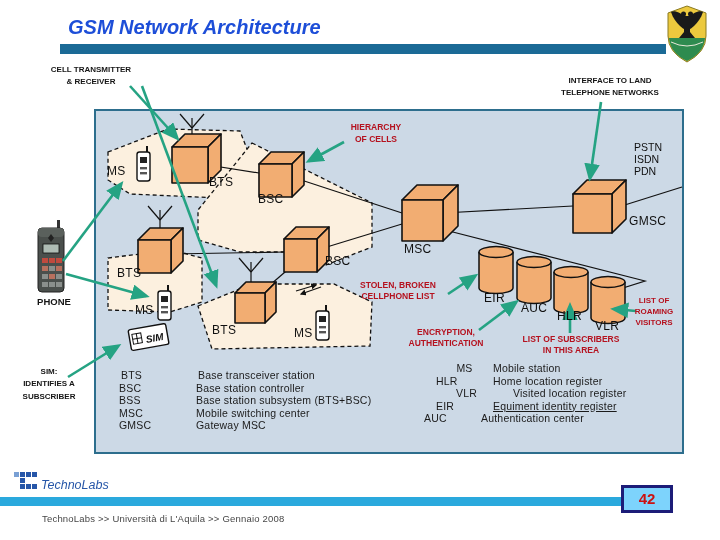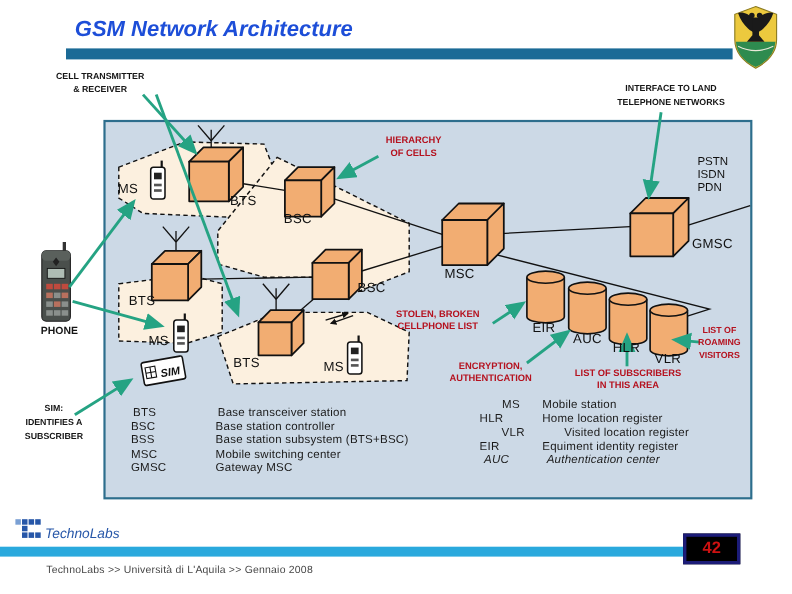--- a/index.html
+++ b/index.html
@@ -11,21 +11,21 @@
   .red{color:#b5121f;font-weight:bold;}
   .blk{color:#151515;font-weight:bold;}
   #title{left:68px;top:16px;font-size:20px;font-weight:bold;font-style:italic;color:#1d4ed8;}
   #topbar{position:absolute;left:60px;top:44px;width:606px;height:10px;background:#1b6a96;z-index:2;}
   .node{font-size:12px;font-weight:500;color:#101010;letter-spacing:.3px;}
   .legrow{position:absolute;z-index:2;font-size:10.5px;color:#1b1b1b;letter-spacing:.2px;}
   .legrow .ab{display:inline-block;}
   .leftcol .ab{width:77px;}
   .rightcol .ab{width:57px;}
   #pagebox{position:absolute;left:621px;top:485px;width:46px;height:22px;border:3px solid #1c1c78;
-           background:#000000;z-index:3;text-align:center;line-height:22px;
+           background:#7dd3fc;z-index:3;text-align:center;line-height:22px;
            font-size:15px;font-weight:bold;color:#cc1111;}
   #brand{left:41px;top:478px;font-size:12.5px;font-weight:normal;font-style:italic;color:#2656a8;z-index:3;}
   #crumb{left:42px;top:513px;font-size:9.5px;color:#474747;z-index:3;letter-spacing:.2px;}
 </style>
 </head>
 <body>
 
 <svg class="layer" width="720" height="540" viewBox="0 0 720 540">
   <defs>
     <marker id="ga" markerWidth="8" markerHeight="8" refX="5.5" refY="3" orient="auto">
@@ -258,18 +258,18 @@
 
 <div class="legrow leftcol" style="left:121px;top:369px;"><span class="ab">BTS</span><span>Base transceiver station</span></div>
 <div class="legrow leftcol" style="left:119px;top:381.5px;"><span class="ab">BSC</span><span>Base station controller</span></div>
 <div class="legrow leftcol" style="left:119px;top:394px;"><span class="ab">BSS</span><span>Base station subsystem (BTS+BSC)</span></div>
 <div class="legrow leftcol" style="left:119px;top:406.5px;"><span class="ab">MSC</span><span>Mobile switching center</span></div>
 <div class="legrow leftcol" style="left:119px;top:419px;"><span class="ab">GMSC</span><span>Gateway MSC</span></div>
 
 <div class="legrow rightcol" style="left:436px;top:362px;text-align:center;"><span class="ab">MS</span><span>Mobile station</span></div>
 <div class="legrow rightcol" style="left:436px;top:374.5px;"><span class="ab">HLR</span><span>Home location register</span></div>
 <div class="legrow rightcol" style="left:456px;top:387px;"><span class="ab">VLR</span><span>Visited location register</span></div>
-<div class="legrow rightcol" style="left:436px;top:399.5px;"><span class="ab">EIR</span><span>Equiment identity register</span></div>
-<div class="legrow rightcol" style="left:440px;top:412px;font-style:italic;"><span class="ab">AUC</span><span>Authentication center</span></div>
+<div class="legrow rightcol" style="left:436px;top:399.5px;text-decoration:underline;"><span class="ab">EIR</span><span>Equiment identity register</span></div>
+<div class="legrow rightcol" style="left:424px;top:412px;"><span class="ab">AUC</span><span>Authentication center</span></div>
 
 <div class="lbl" id="brand">TechnoLabs</div>
 <div id="pagebox">42</div>
 <div class="lbl" id="crumb">TechnoLabs  &gt;&gt; Università di L'Aquila &gt;&gt; Gennaio 2008</div>
 
 </body></html>

